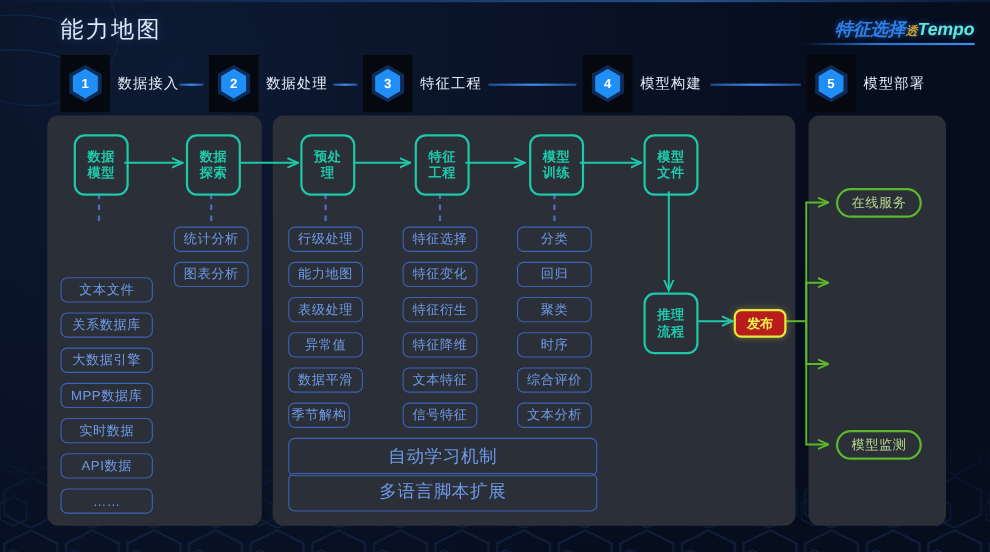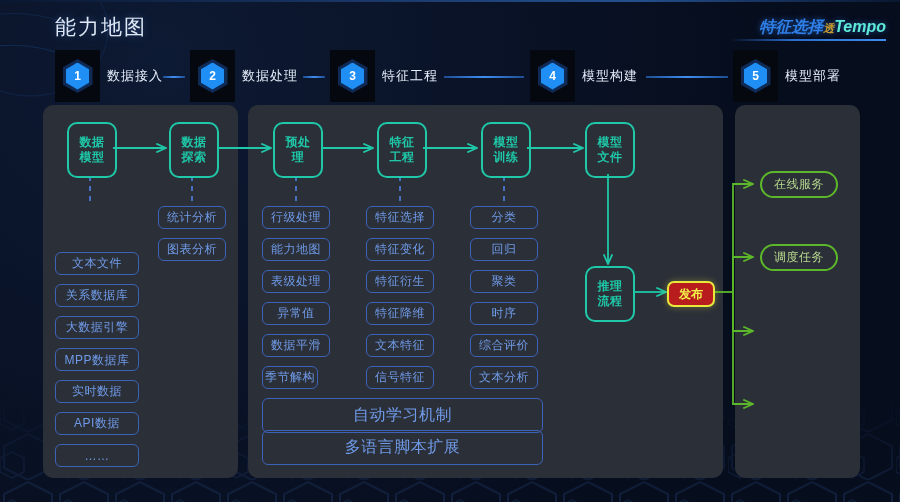--- a/index.html
+++ b/index.html
@@ -270,15 +270,15 @@
   <div class="chip" style="left:470px;top:238px;width:68px;height:23px">回归</div>
   <div class="chip" style="left:470px;top:270px;width:68px;height:23px">聚类</div>
   <div class="chip" style="left:470px;top:302px;width:68px;height:23px">时序</div>
   <div class="chip" style="left:470px;top:334px;width:68px;height:23px">综合评价</div>
   <div class="chip" style="left:470px;top:366px;width:68px;height:23px">文本分析</div>
 
   <div class="chip wide" style="top:398px">自动学习机制</div>
   <div class="chip wide" style="top:430px">多语言脚本扩展</div>
 
   <div class="gchip" style="top:171px">在线服务</div>
-  <div class="gchip" style="top:244px">调度任务</div>
+  <div class="gchip" style="top:391px">模型监测</div>
 
 </div>
 
 </body></html>

